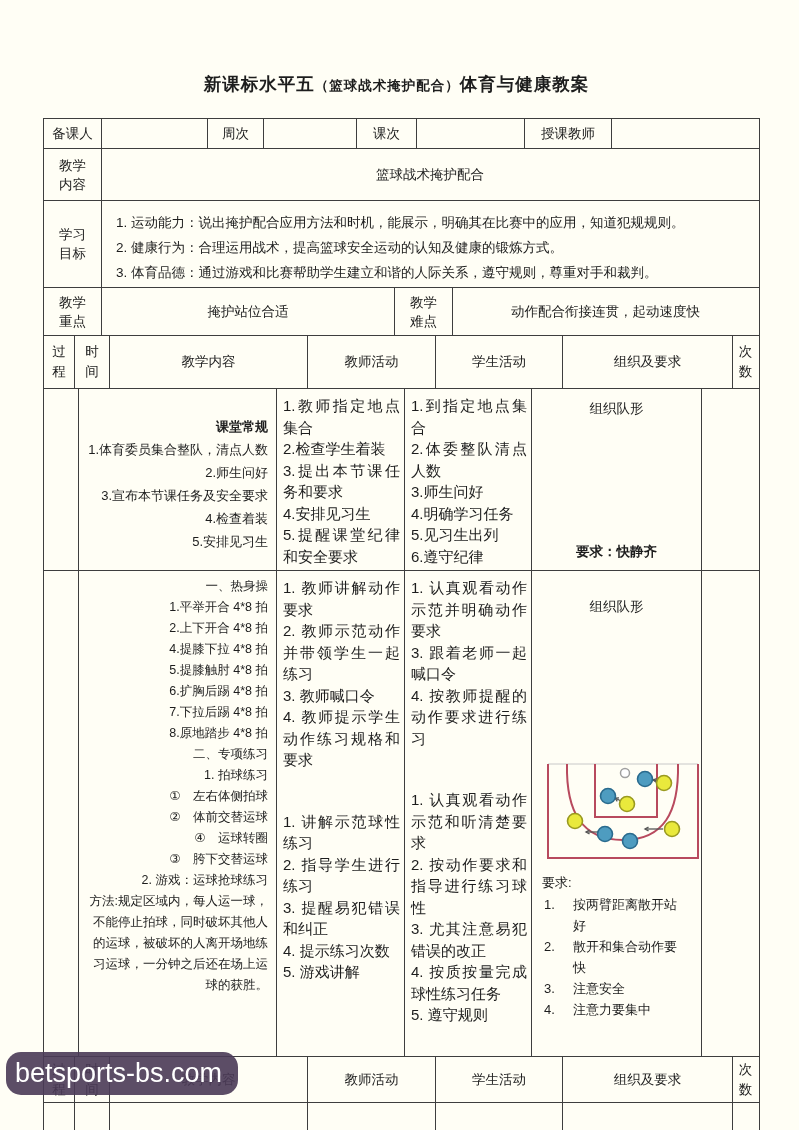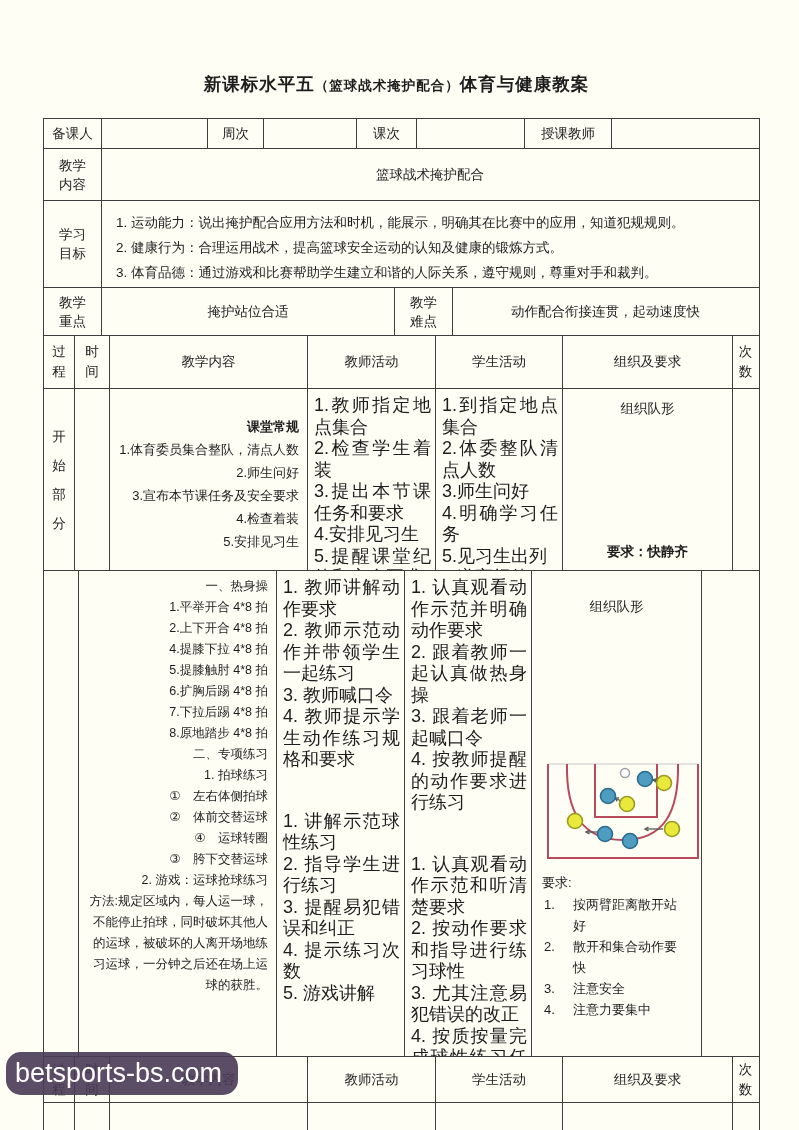--- a/index.html
+++ b/index.html
@@ -24,21 +24,21 @@
   .r-stage2{height:486px;}
   .r-head2{height:46px;}
   .r-tail{height:44px;}
   
   .goals-body{display:block;text-align:left;padding:9px 12px 0 14px;line-height:25px;font-size:13.5px;}
   
   .stage-cell .vtxt{width:1.05em;word-break:break-all;line-height:29px;text-align:center;}
   .body-cell{display:block;text-align:left;}
   .content-cell{font-size:12.5px;line-height:21px;padding:5px 8px 0 7px;text-align:right;}
   .content-cell.s1{font-size:13px;line-height:23px;padding-top:26px;}
-  .jcell{font-size:18px;line-height:21.5px;padding:6px 4px 0 6px;text-align:justify;text-align-last:left;}
+  .jcell{font-size:15px;line-height:21.5px;padding:6px 4px 0 6px;text-align:justify;text-align-last:left;}
   .gap40{height:40px;}
   .bold{font-weight:bold;}
   
   .org-cell{display:block;text-align:center;font-size:13px;}
   .org-title{padding-top:11px;font-size:13.5px;}
   .org-title.prep{padding-top:27px;}
   .org-note{position:absolute;left:0;right:0;bottom:9px;text-align:center;font-weight:bold;font-size:13.5px;}
   .court-wrap{position:absolute;left:10px;top:189px;width:160px;height:104px;}
   .req-block{position:absolute;left:10px;top:301px;right:10px;text-align:left;line-height:21px;font-size:13px;}
   .req-list{counter-reset:req;margin-top:1px;}
@@ -104,23 +104,20 @@
     <div class="cell" style="width:198px">教学内容</div>
     <div class="cell" style="width:128px">教师活动</div>
     <div class="cell" style="width:127px">学生活动</div>
     <div class="cell" style="width:170px">组织及要求</div>
     <div class="cell last" style="width:25px">
         <span class="stack1">次数</span>
       </div>
   </div>
 
   <div class="row r-stage1">
-    <div class="cell stage-cell" style="width:31px">
-        <span class="vtxt">开始部分</span>
-      </div>
     <div class="cell blank" style="width:35px"></div>
     <div class="cell body-cell content-cell s1" style="width:198px">
       <div class="bold">课堂常规</div>
       <div>
           <div class="content-line">1.体育委员集合整队，清点人数</div>
           <div class="content-line">2.师生问好</div>
           <div class="content-line">3.宣布本节课任务及安全要求</div>
           <div class="content-line">4.检查着装</div>
           <div class="content-line">5.安排见习生</div>
         </div>
@@ -183,21 +180,20 @@
           <div class="activity-line">1. 讲解示范球性练习</div>
           <div class="activity-line">2. 指导学生进行练习</div>
           <div class="activity-line">3. 提醒易犯错误和纠正</div>
           <div class="activity-line">4. 提示练习次数</div>
           <div class="activity-line">5. 游戏讲解</div>
         </div>
     </div>
     <div class="cell body-cell jcell" style="width:127px">
       <div>
           <div class="activity-line">1. 认真观看动作示范并明确动作要求</div>
-          <div class="activity-line">2. 跟着教师一起认真做热身操</div>
           <div class="activity-line">3. 跟着老师一起喊口令</div>
           <div class="activity-line">4. 按教师提醒的动作要求进行练习</div>
         </div>
       <div class="gap40"></div>
       <div>
           <div class="activity-line">1. 认真观看动作示范和听清楚要求</div>
           <div class="activity-line">2. 按动作要求和指导进行练习球性</div>
           <div class="activity-line">3. 尤其注意易犯错误的改正</div>
           <div class="activity-line">4. 按质按量完成球性练习任务</div>
           <div class="activity-line">5. 遵守规则</div>

